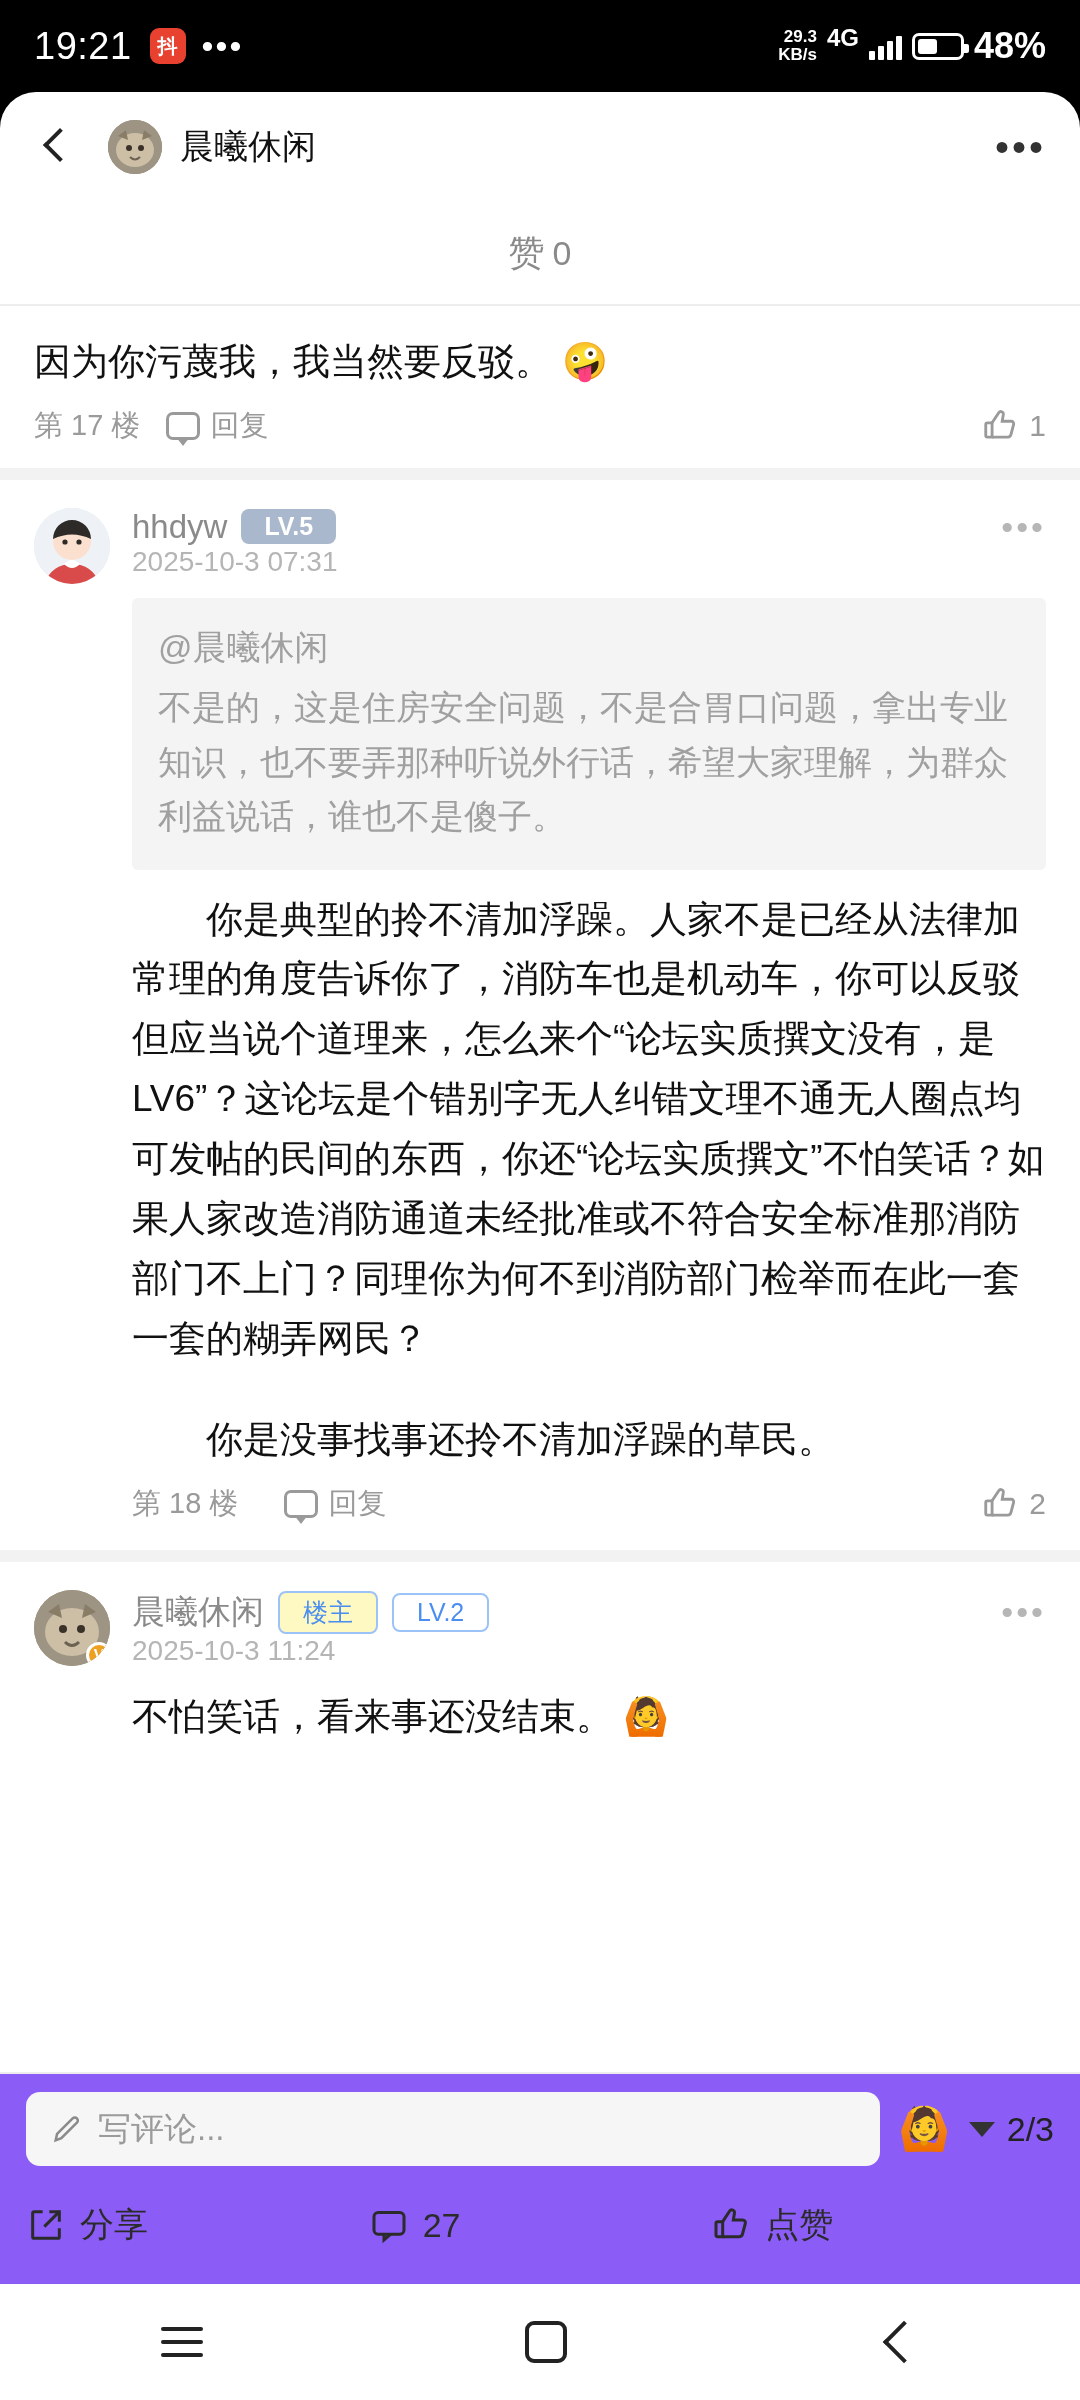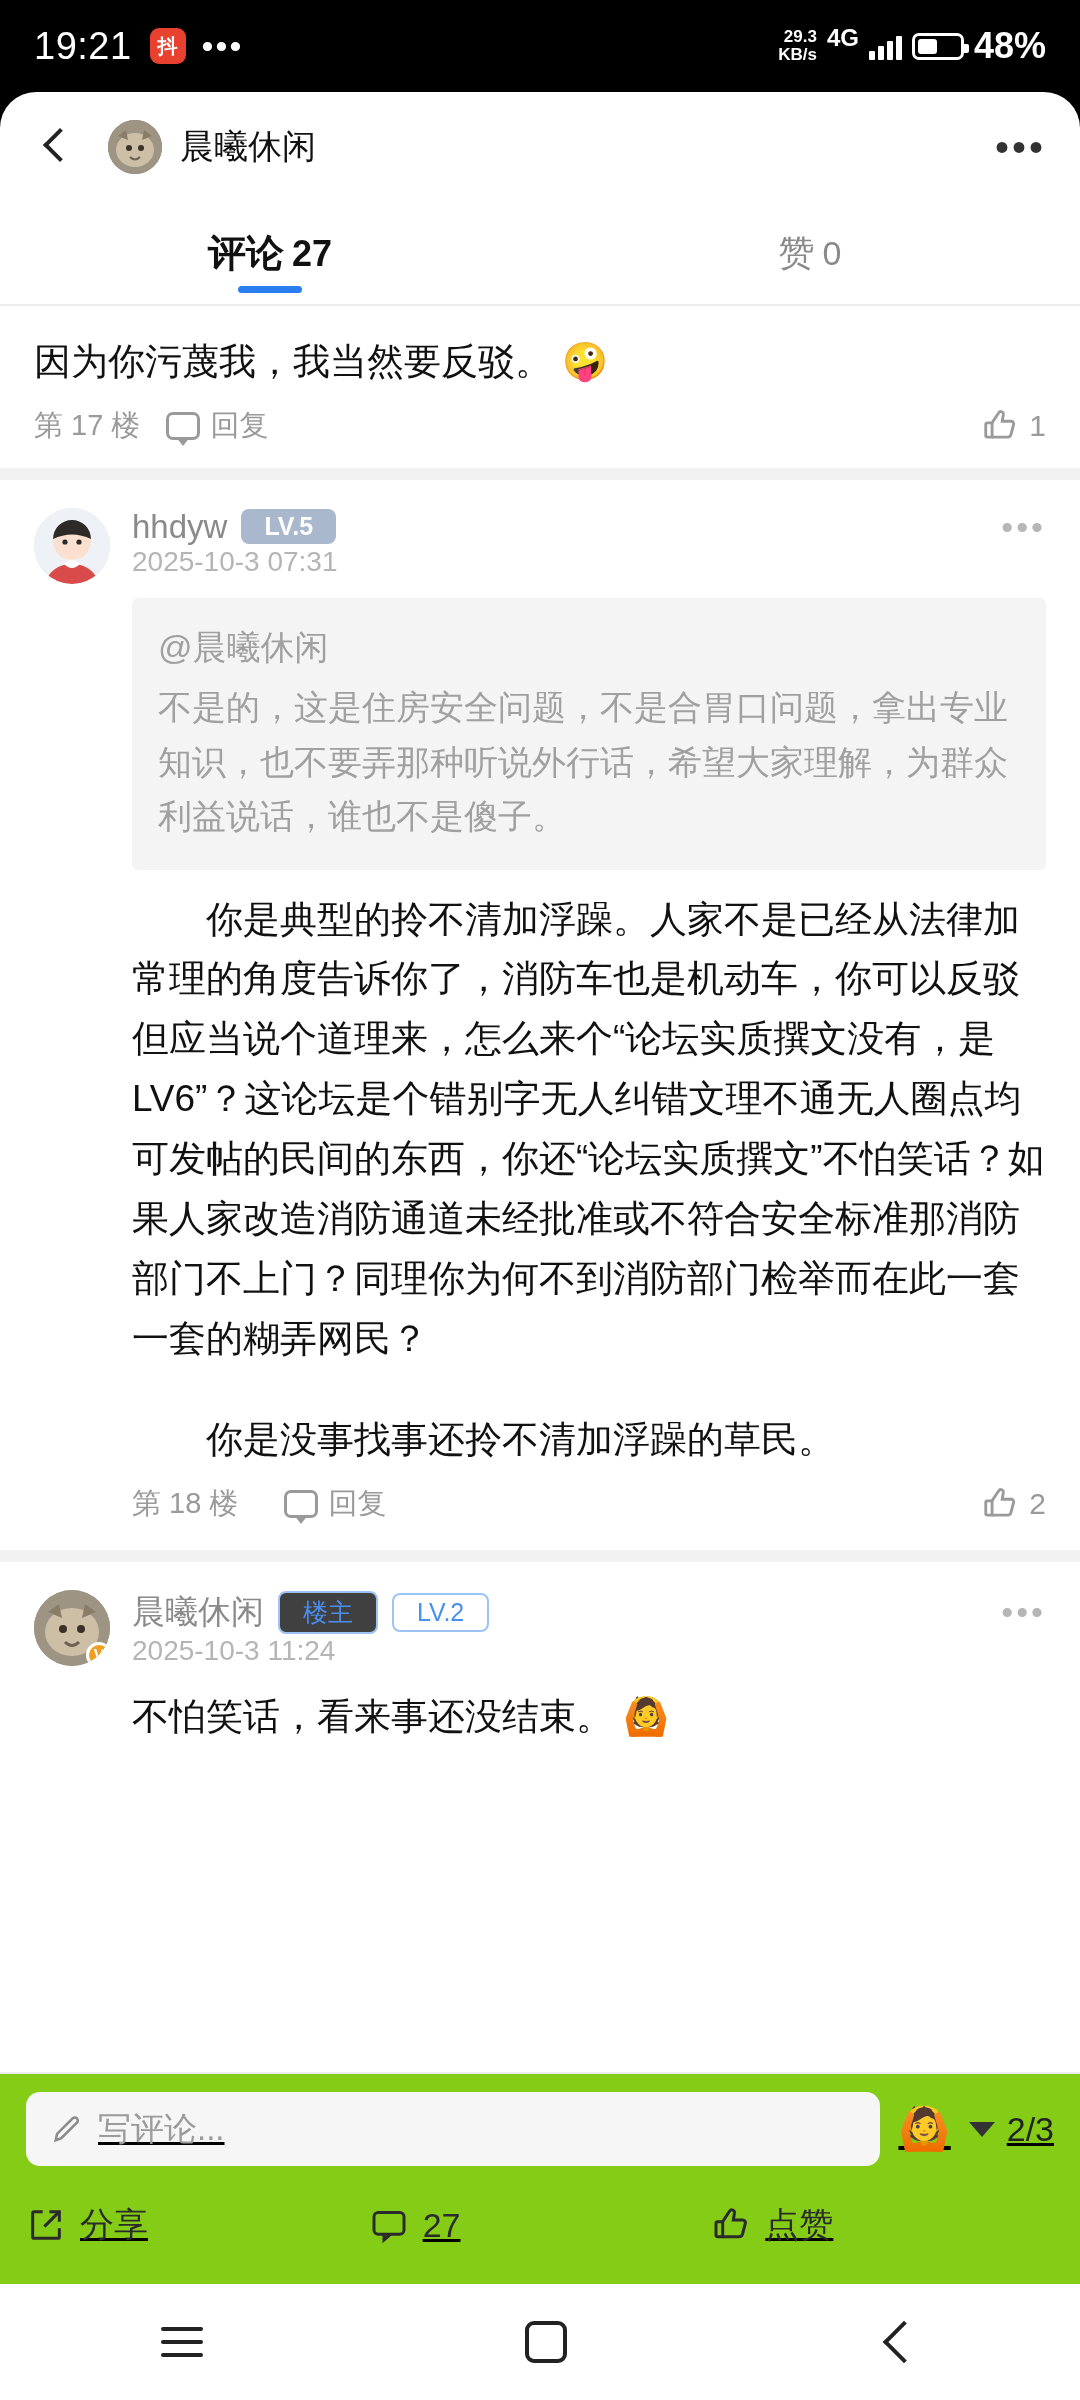--- a/index.html
+++ b/index.html
@@ -141,43 +141,42 @@
     font-weight: 700;
   }
   .c-body { flex: 1 1 auto; margin-left: 22px; min-width: 0; }
   .c-head { display: flex; align-items: center; }
   .c-name { font-size: 33px; color: #8a8a8a; }
   .badge {
     margin-left: 14px; font-size: 25px; padding: 3px 23px; border-radius: 8px;
     color: #fff; background: #b9c6d6; font-weight: 600;
   }
   .badge.lv { background: #a9b8cc; }
-  .badge.lz { background: #404040; color: #4a8ef0; border: 2px solid #9cc3f7; font-weight: 500;}
+  .badge.lz { background: #fef9c3; color: #4a8ef0; border: 2px solid #9cc3f7; font-weight: 500;}
   .badge.lv2 { background: #fff; color: #4a8ef0; border: 2px solid #9cc3f7; font-weight: 500;}
   .c-dots { margin-left: auto; font-size: 34px; color: #b6b6b6; letter-spacing: 3px; line-height: 12px;}
   .c-time { font-size: 28px; color: #b5b5b5; }
 
   .quote {
     background: #f4f4f4; border-radius: 6px; margin-top: 20px;
     padding: 22px 26px 26px 26px;
     color: #a0a0a0; font-size: 34px; line-height: 1.6;
   }
   .quote .q-at { margin-bottom: 6px; }
 
   .c-main { font-size: 37px; line-height: 1.62; color: #111; margin-top: 20px; }
   .c-main p { text-indent: 2em; }
   .c-main p + p { margin-top: 1.1em; }
 
   
   .bottom {
     position: absolute; left: 0; right: 0; bottom: 0;
-    background: #84cc16;
+    background: #8b5cf6;
     border-top: 2px solid #ececec;
     padding: 18px 26px 0 26px;
-    text-decoration: underline;
   }
   .inputrow { display: flex; align-items: center; gap: 18px; }
   .input-box {
     flex: 1 1 auto; height: 74px; border-radius: 14px; background: #f6f6f6;
     display: flex; align-items: center; padding: 0 24px; gap: 14px;
   }
   .pen { width: 34px; height: 34px; }
   .pen svg{width:34px;height:34px;display:block;}
   .ph { color: #9b9b9b; font-size: 33px; }
   .emoji-btn { font-size: 42px; line-height: 1; }
@@ -239,23 +238,20 @@
           <circle cx="21" cy="28" r="3" fill="#3a3128"></circle>
           <circle cx="33" cy="28" r="3" fill="#3a3128"></circle>
           <path d="M22 37 q5 5 10 0" stroke="#6c6152" stroke-width="2" fill="none"></path>
         </svg>
       </span>
       <span class="tb-title">晨曦休闲</span>
       <span class="tb-more">•••</span>
     </div>
 
     <div class="tabs">
-      <div class="tab active">
-        <span class="lbl">评论</span><span class="cnt">27</span>
-      </div>
       <div class="tab">
         <span class="lbl">赞</span><span class="cnt">0</span>
       </div>
     </div>
 
     <div class="feed">
 
       <div class="c-partial">
         <div class="c-text">因为你污蔑我，我当然要反驳。 🤪</div>
         <div class="c-meta">

